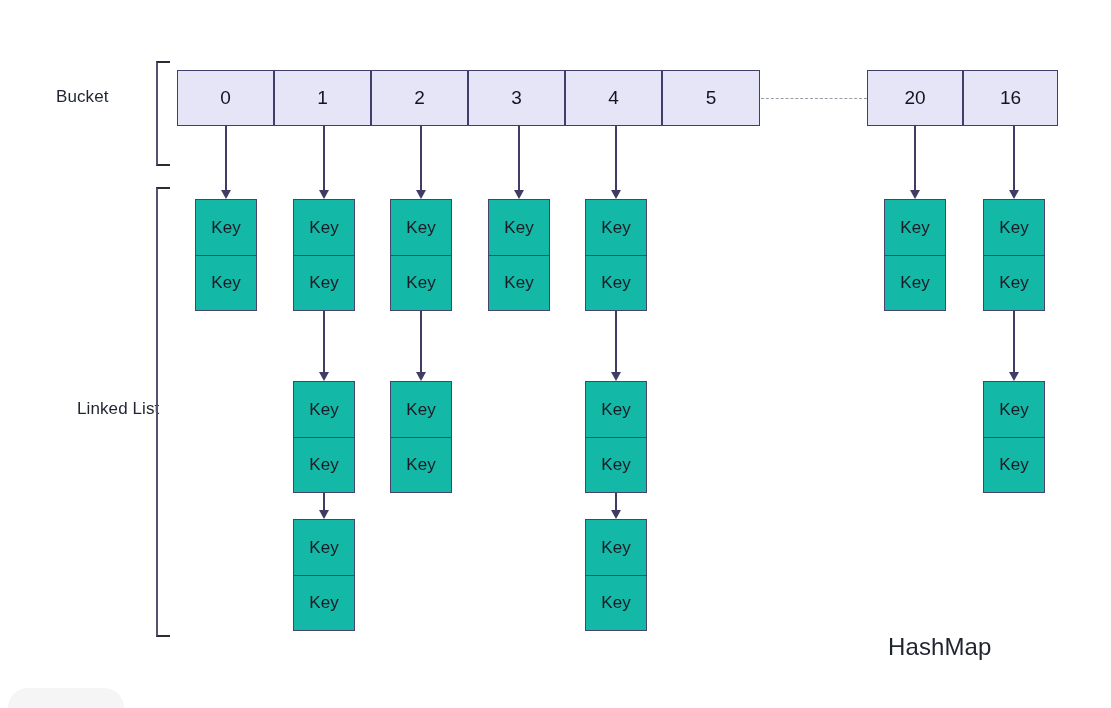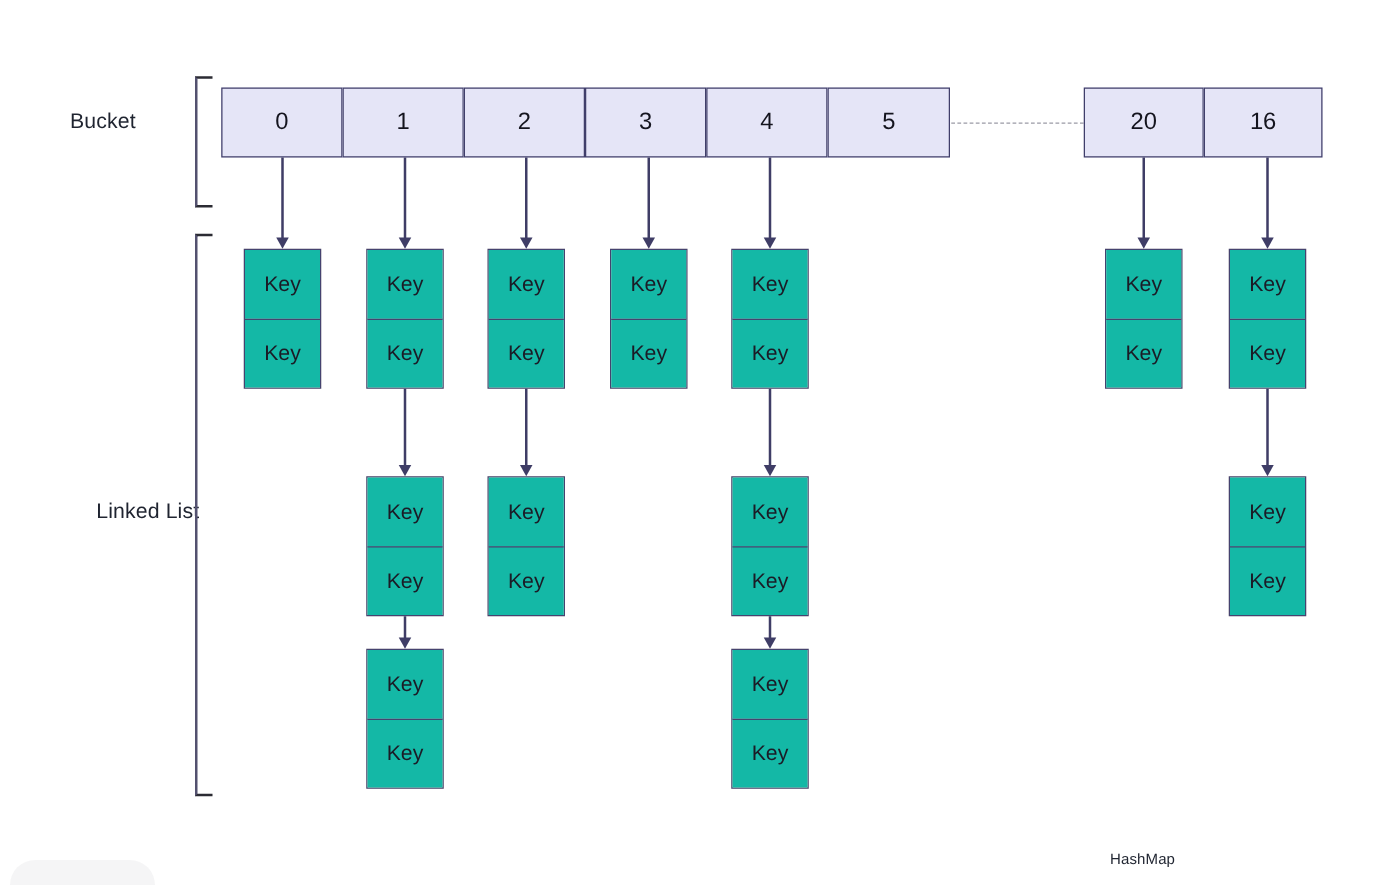--- a/index.html
+++ b/index.html
@@ -22,22 +22,22 @@
     color: #1f2430;
     font-size: 17px;
     font-family: "Liberation Sans", sans-serif;
     white-space: nowrap;
     letter-spacing: 0.1px;
   }
   #bucket-label { left: 56px; top: 87px; }
   #linkedlist-label { left: 40px; top: 399px; margin-left: 37px; }
   #hashmap-label {
     left: 888px;
-    top: 680px;
-    font-size: 12px;
+    top: 633px;
+    font-size: 24px;
   }
 
   
   .bucket-cell {
     position: absolute;
     background: #e5e5f7;
     border: 1.6px solid #403e6a;
     box-sizing: border-box;
     display: flex;
     align-items: center;

